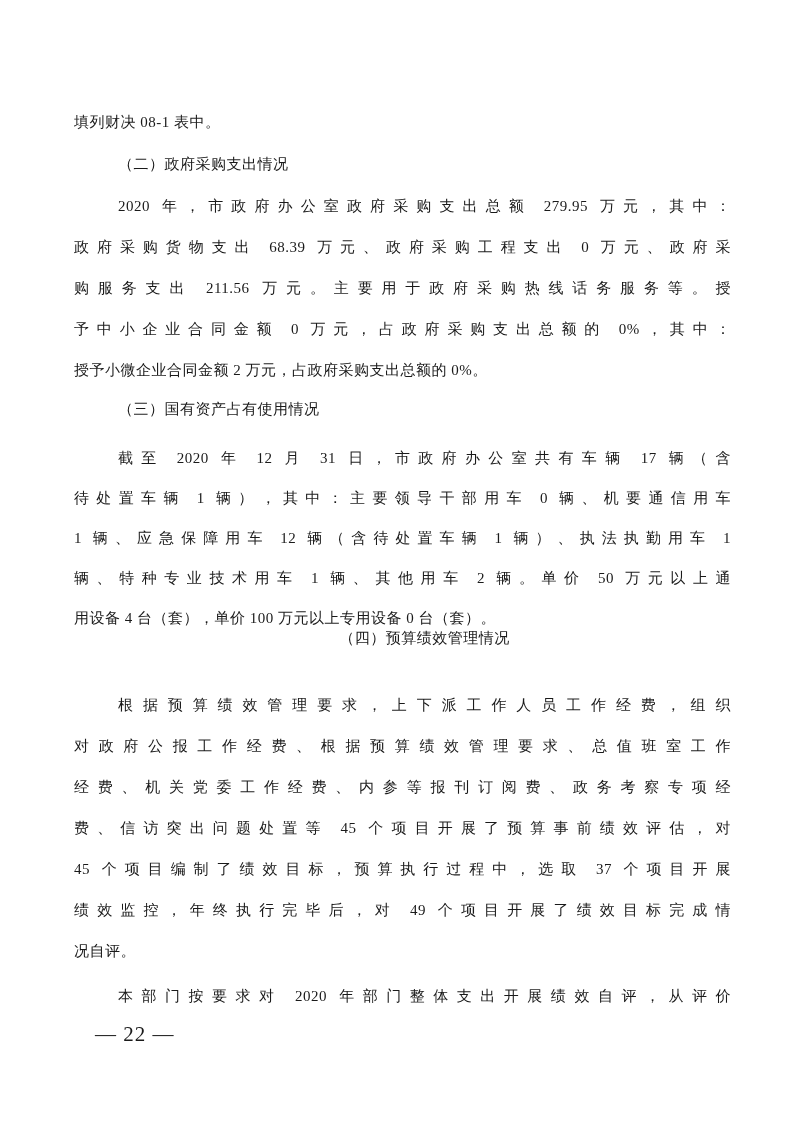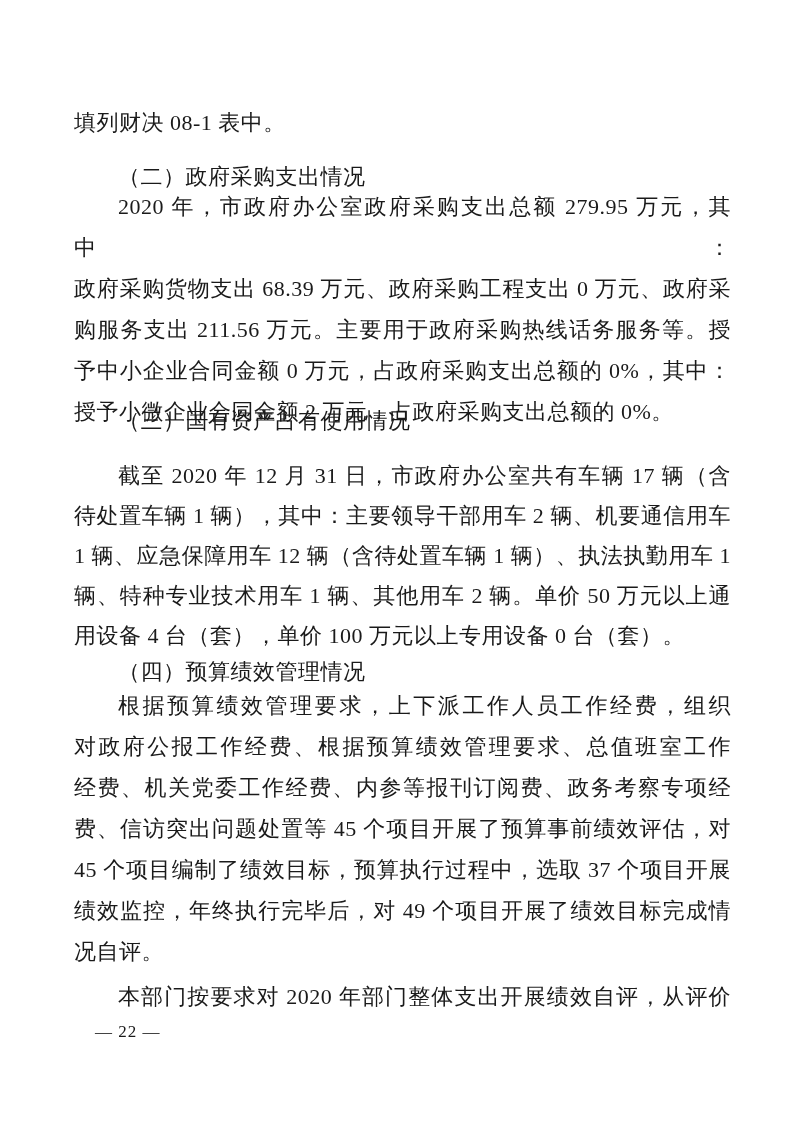--- a/index.html
+++ b/index.html
@@ -14,41 +14,40 @@
     background:var(--paper);
     overflow:hidden;
     font-family:"Liberation Serif","DejaVu Serif",serif;
     color:var(--ink);
   }
   .page-body{position:absolute;inset:0;}
   .block{
     position:absolute;
     left:74px;
     right:62px;
-    font-size:22px;
+    font-size:15px;
     letter-spacing:0.5px;
     color:var(--ink);
   }
   .line{white-space:nowrap;}
   .line.indent{text-indent:44px;}
   .line.fill{
     white-space:normal;
     text-align:justify;
     text-align-last:justify;
   }
   .block.heading .line{
     
     font-weight:400;
-    margin-top:12px;
   }
   .footer{
     position:absolute;
     left:95px;
     top:1022px;
-    font-size:17px;
+    font-size:21px;
     letter-spacing:1px;
     color:var(--ink);
     font-family:"Liberation Serif","DejaVu Serif",serif;
   }
 </style>
 </head>
 <body>
 
 <div class="page">
   <div class="page-body">
@@ -61,28 +60,28 @@
       <div class="block bodytext" style="top: 186px; line-height: 41px;">
         <div class="line fill indent">2020 年，市政府办公室政府采购支出总额 279.95 万元，其中：</div>
         <div class="line fill">政府采购货物支出 68.39 万元、政府采购工程支出 0 万元、政府采</div>
         <div class="line fill">购服务支出 211.56 万元。主要用于政府采购热线话务服务等。授</div>
         <div class="line fill">予中小企业合同金额 0 万元，占政府采购支出总额的 0%，其中：</div>
         <div class="line">授予小微企业合同金额 2 万元，占政府采购支出总额的 0%。</div>
       </div>
       <div class="block heading" style="top: 390px; line-height: 41px; font-family: Liberation Mono, monospace;">
         <div class="line indent">（三）国有资产占有使用情况</div>
       </div>
-      <div class="block bodytext" style="top: 456px; line-height: 40px;">
+      <div class="block bodytext" style="top: 438px; line-height: 40px;">
         <div class="line fill indent">截至 2020 年 12 月 31 日，市政府办公室共有车辆 17 辆（含</div>
-        <div class="line fill">待处置车辆 1 辆），其中：主要领导干部用车 2 辆、机要通信用车</div>
+        <div class="line fill">待处置车辆 1 辆），其中：主要领导干部用车 0 辆、机要通信用车</div>
         <div class="line fill">1 辆、应急保障用车 12 辆（含待处置车辆 1 辆）、执法执勤用车 1</div>
         <div class="line fill">辆、特种专业技术用车 1 辆、其他用车 2 辆。单价 50 万元以上通</div>
         <div class="line">用设备 4 台（套），单价 100 万元以上专用设备 0 台（套）。</div>
       </div>
-      <div class="block heading" style="top: 639px; line-height: 41px;">
+      <div class="block heading" style="top: 618px; line-height: 41px; text-align: center;">
         <div class="line indent">（四）预算绩效管理情况</div>
       </div>
       <div class="block bodytext" style="top: 685px; line-height: 41px;">
         <div class="line fill indent">根据预算绩效管理要求，上下派工作人员工作经费，组织</div>
         <div class="line fill">对政府公报工作经费、根据预算绩效管理要求、总值班室工作</div>
         <div class="line fill">经费、机关党委工作经费、内参等报刊订阅费、政务考察专项经</div>
         <div class="line fill">费、信访突出问题处置等 45 个项目开展了预算事前绩效评估，对</div>
         <div class="line fill">45 个项目编制了绩效目标，预算执行过程中，选取 37 个项目开展</div>
         <div class="line fill">绩效监控，年终执行完毕后，对 49 个项目开展了绩效目标完成情</div>
         <div class="line">况自评。</div>

